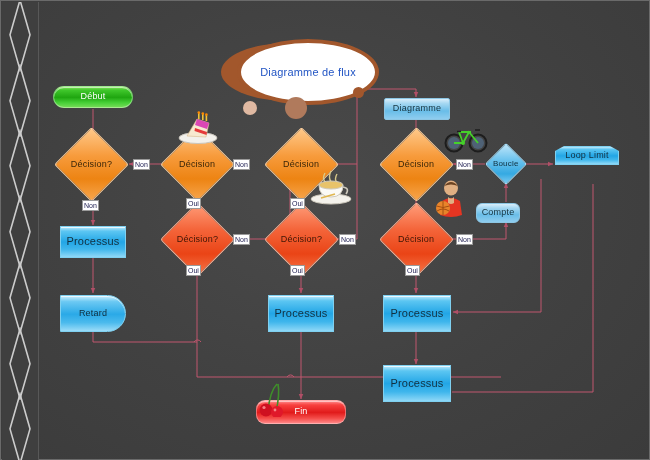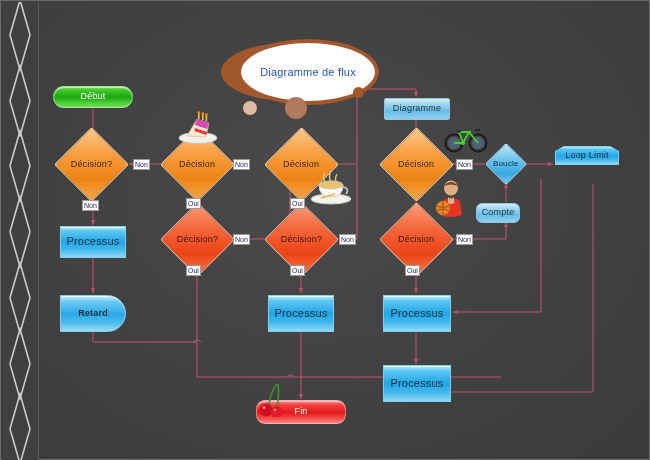--- a/index.html
+++ b/index.html
@@ -179,21 +179,21 @@
   </div>
 
   <div class="node dia dia-orange" style="left:64px;top:137px;width:53px;height:53px;">
     <span>Décision?</span>
   </div>
 
   <div class="node proc" style="left:59px;top:225px;width:66px;height:32px;">
     <span>Processus</span>
   </div>
 
-  <div class="node delay" style="left:59px;top:294px;width:66px;height:37px;font-weight:bold;">
+  <div class="node delay" style="left:59px;top:294px;width:66px;height:37px;">
     <span>Retard</span>
   </div>
 
   <div class="node dia dia-orange" style="left:170px;top:137px;width:53px;height:53px;">
     <span>Décision</span>
   </div>
 
   <div class="node dia dia-red" style="left:170px;top:212px;width:53px;height:53px;">
     <span>Décision?</span>
   </div>

